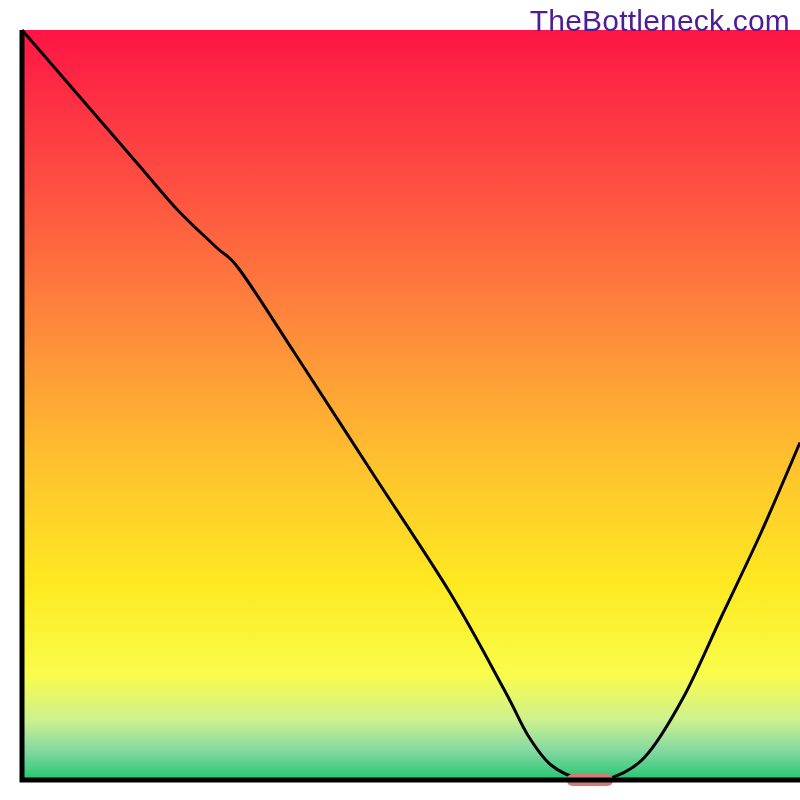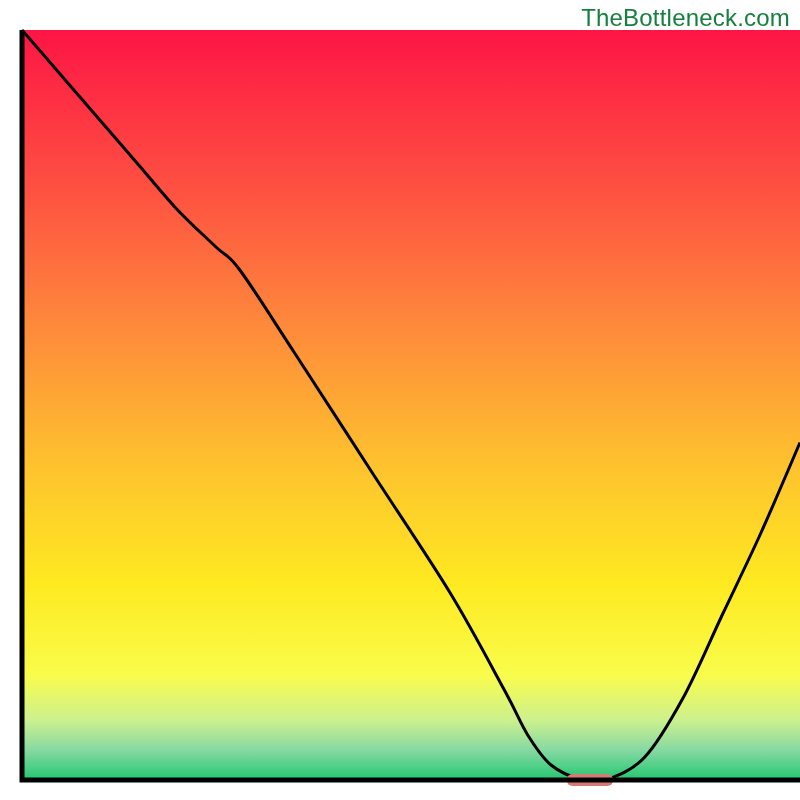--- a/index.html
+++ b/index.html
@@ -12,22 +12,22 @@
   }
   .container {
     position: relative;
     width: 800px;
     height: 800px;
   }
   .watermark {
     position: absolute;
     top: 4px;
     right: 10px;
-    font-size: 24px;
-    color: #15803d;
+    font-size: 30px;
+    color: #4c1d95;
     font-weight: 400;
     letter-spacing: 0.2px;
   }
   svg {
     display: block;
   }
 </style>
 </head>
 <body>
 

